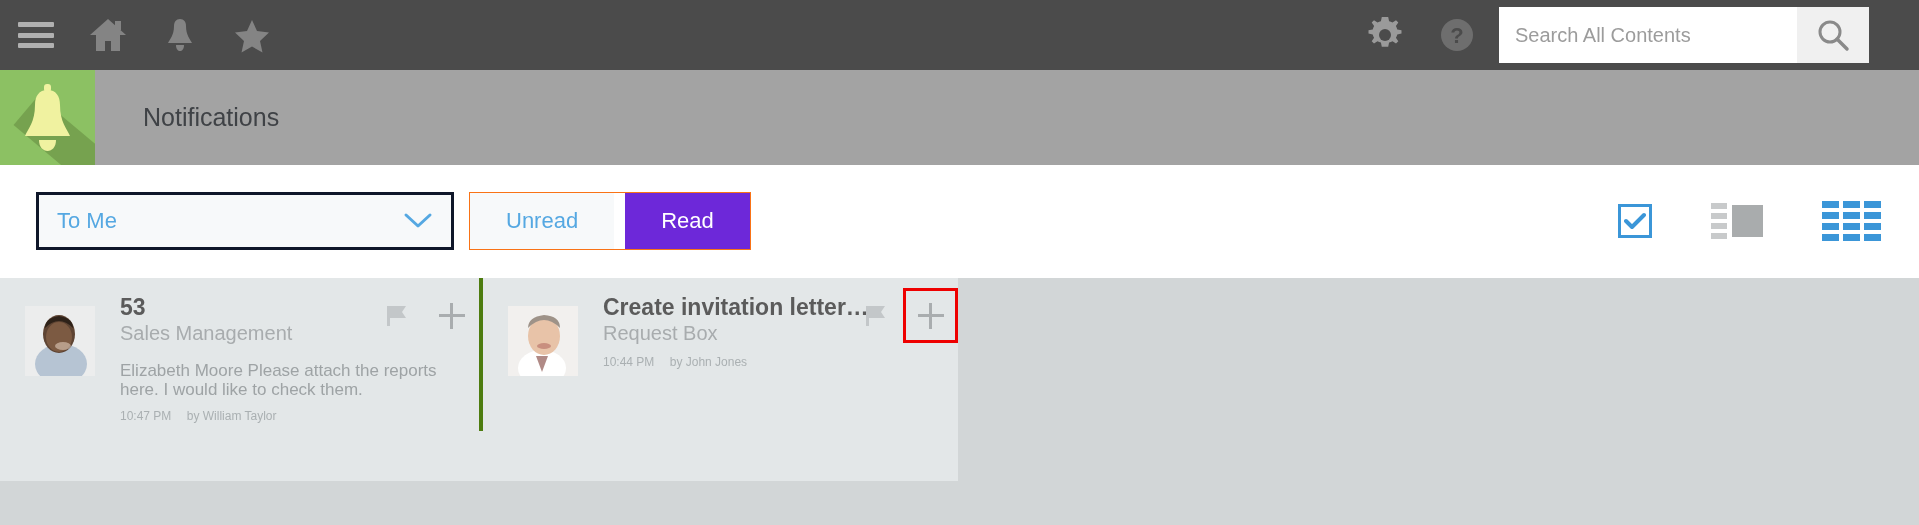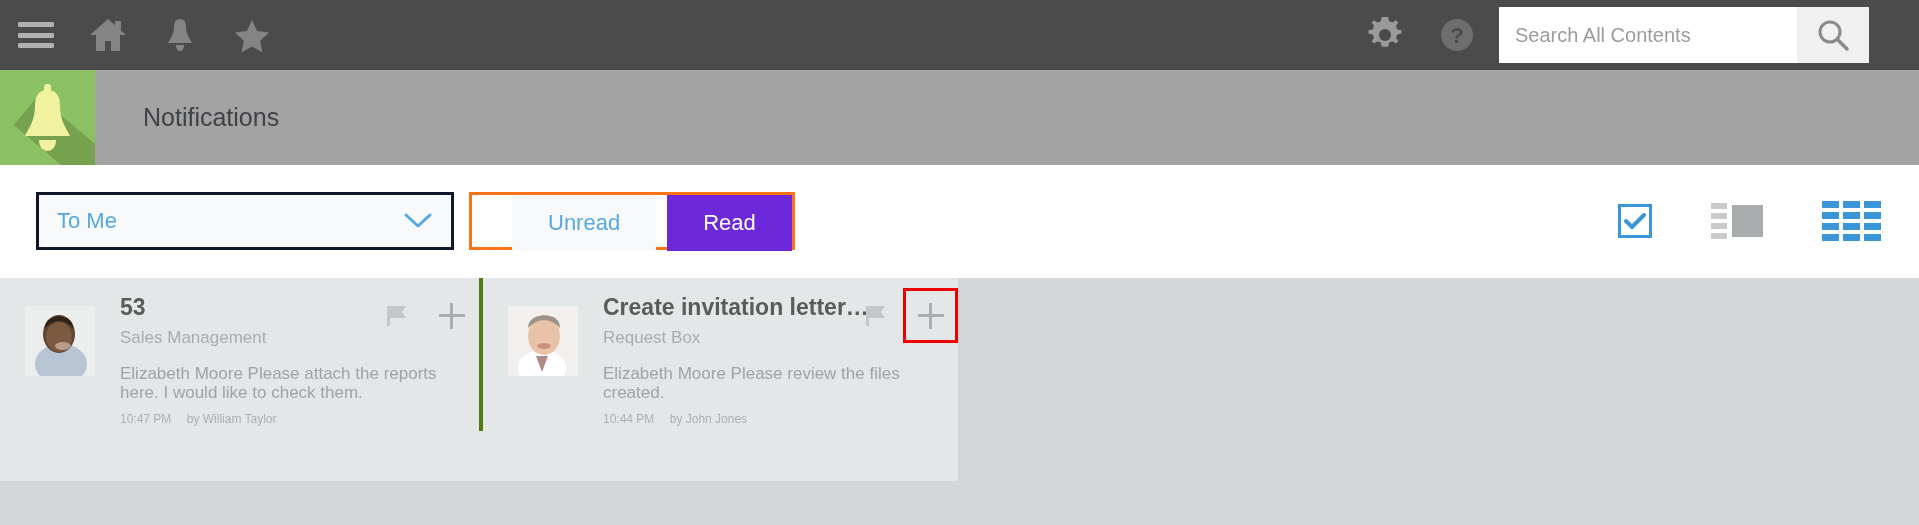--- a/index.html
+++ b/index.html
@@ -136,22 +136,21 @@
   .dropdown-label {
     flex: 1;
     font-size: 22px;
     color: #55a8e2;
   }
   .seg {
     position: absolute;
     left: 469px; top: 27px;
     height: 58px;
     display: flex;
-    border: 3px solid #f97316;
-    padding-left: 40px;
+    border: 1px solid #f97316;
   }
   .seg-btn {
     height: 56px;
     display: flex; align-items: center; justify-content: center;
     font-size: 22px;
     padding: 0 36px;
     cursor: pointer;
     background: #f7f9fa;
     color: #55a8e2;
     border: none;
@@ -214,23 +213,23 @@
   }
   .card-title {
     font-size: 23px;
     color: #5b5b5b;
     font-weight: bold;
     line-height: 30px;
     white-space: nowrap;
     overflow: hidden;
   }
   .card-sub {
-    font-size: 17px;
+    font-size: 20px;
     color: #a8acae;
-    margin-top: 6px;
+    margin-top: 0;
   }
   .card-msg {
     font-size: 17px;
     color: #9ea3a5;
     margin-top: 16px;
     line-height: 19px;
     width: 330px;
   }
   .card-meta {
     font-size: 12px;
@@ -457,21 +456,20 @@
           <ellipse cx="34" cy="62" rx="24" ry="18" fill="#ffffff"></ellipse>
           <path d="M28 50 L34 66 L40 50 Z" fill="#b08a86"></path>
           <ellipse cx="36" cy="30" rx="16" ry="19" fill="#e8c3a8"></ellipse>
           <path d="M20 22 Q36 6 52 22 Q52 10 36 9 Q20 11 20 22 Z" fill="#9e9288"></path>
           <ellipse cx="36" cy="40" rx="7" ry="3" fill="#c98f7f"></ellipse>
         </svg>
       </div>
       <div class="card-body">
         <div class="card-title">Create invitation letter…</div>
         <div class="card-sub">Request Box</div>
-        <div class="card-msg">Elizabeth Moore Please review the files created.</div>
         <div class="card-meta">
           <span>10:44 PM</span>
           <span class="by">by John Jones</span>
         </div>
       </div>
       <div class="card-actions">
         <div class="act">
           <svg width="26" height="24" viewBox="0 0 26 24">
             <path d="M3 2 L3 22 L6 22 L6 14 L22 14 L18 8 L22 2 Z" fill="#c3c7c9"></path>
           </svg>

